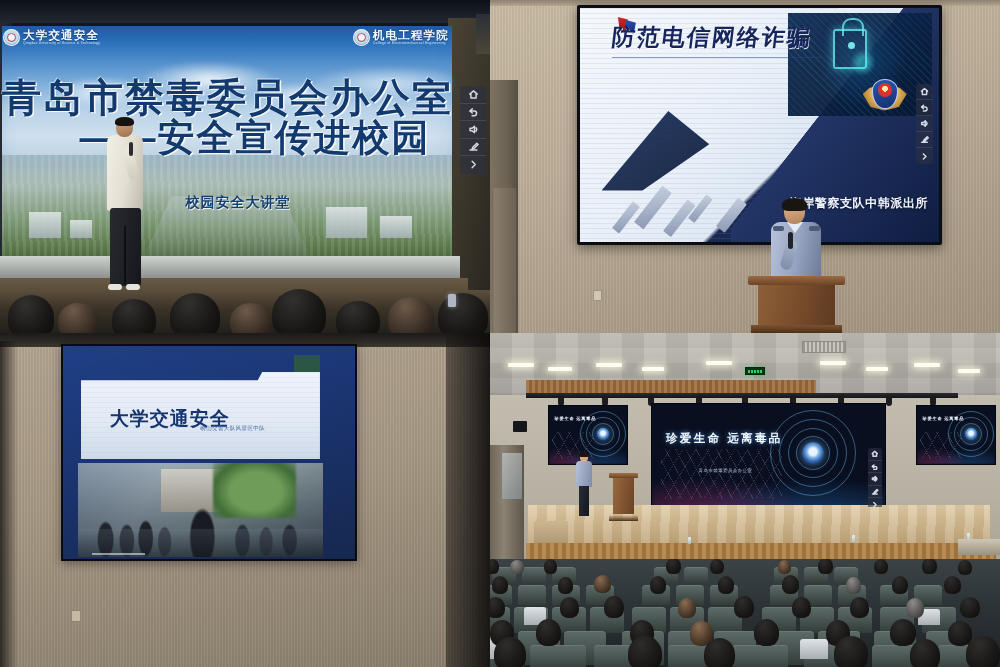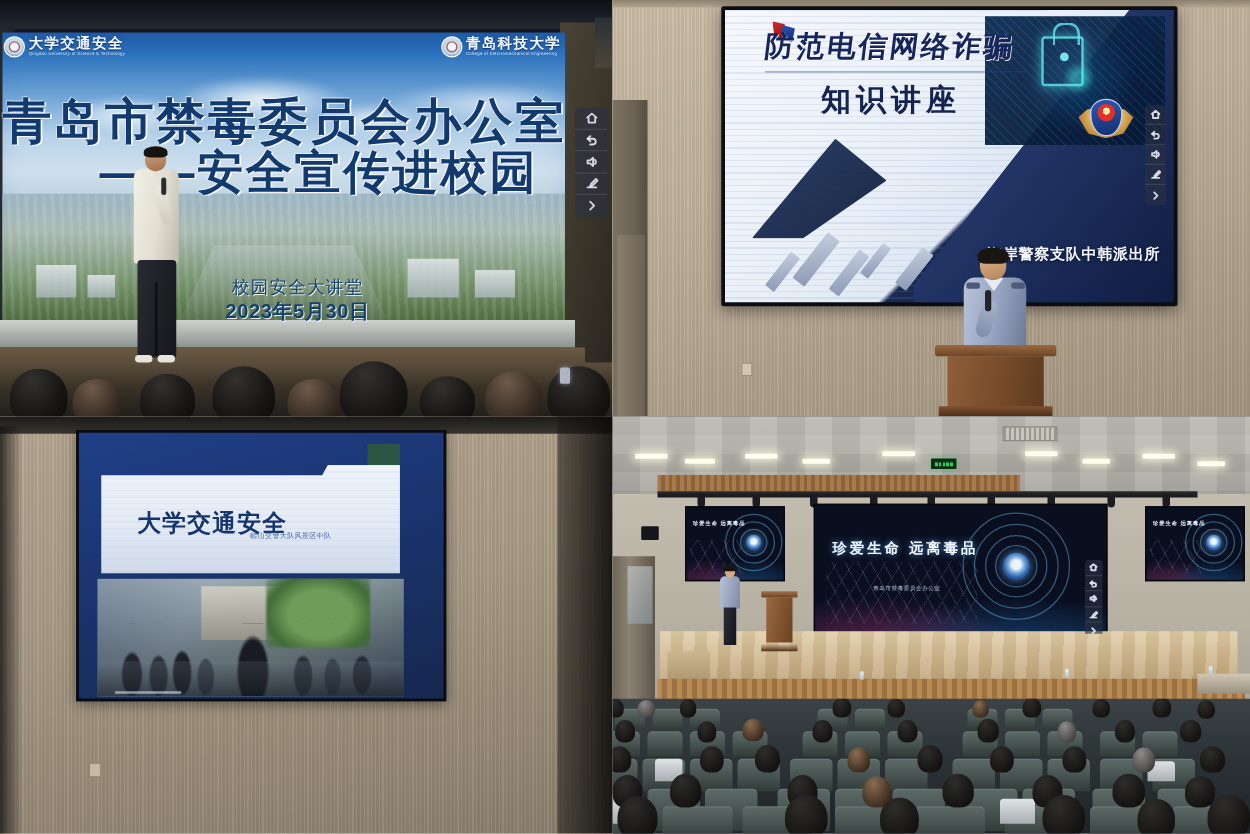--- a/index.html
+++ b/index.html
@@ -177,24 +177,23 @@
       0 0 1px #ffffff, 1.4px 1.4px 0 rgba(255,255,255,0.85),
       -0.7px -0.7px 0 rgba(255,255,255,0.5);
     white-space: nowrap; line-height: 1.04;
     padding-left: 56px;
   }
   .banner-sub {
     position: absolute; left: 0; top: 168px; width: 100%;
     text-align: center; padding-left: 22px; z-index: 7;
   }
   .bs-1 {
-    font-size: 14px; font-weight: 400; letter-spacing: 1px;
+    font-size: 14px; font-weight: 700; letter-spacing: 1px;
     color: #13406f; text-shadow: 0.8px 0.8px 0 rgba(255,255,255,0.85);
     white-space: nowrap;
-    margin-top: 27px;
   }
   .bs-2 {
     font-size: 16px; font-weight: 700; letter-spacing: 0.5px;
     color: #13406f; text-shadow: 0.8px 0.8px 0 rgba(255,255,255,0.85);
     white-space: nowrap;
   }
   
   .p1-apron {
     position: absolute; left: 0; top: 256px; width: 460px; height: 22px;
     background: linear-gradient(180deg,#cdd2cf 0%, #b4b9b6 40%, #8d9290 100%);
@@ -777,33 +776,32 @@
         <div class="logo-seal"></div>
         <div class="logo-txt">
           <div class="logo-cn">大学交通安全</div>
           <div class="logo-en">Qingdao University of Science &amp; Technology</div>
         </div>
       </div>
 
       <div class="banner-logo-r">
         <div class="logo-seal"></div>
         <div class="logo-txt">
-          <div class="logo-cn">青岛科技大学</div>
+          <div class="logo-cn">机电工程学院</div>
           <div class="logo-en">College of Electromechanical Engineering</div>
         </div>
       </div>
 
       <div class="banner-title">
         <div class="bt-line1">青岛市禁毒委员会办公室</div>
         <div class="bt-line2">——安全宣传进校园</div>
       </div>
 
       <div class="banner-sub">
         <div class="bs-1">校园安全大讲堂</div>
-        <div class="bs-2">2023年5月30日</div>
       </div>
     </div>
 
     <div class="p1-apron"></div>
     <div class="p1-apron2"></div>
     <div class="p1-floor"></div>
 
     <div class="p1-speaker">
       <div class="sp-torso"></div>
       <div class="sp-legs"></div>
@@ -878,21 +876,20 @@
           <i style="left:2%;  bottom:4%;  width:9px;  height:34px;"></i>
           <i style="left:14%; bottom:10%; width:12px; height:46px;"></i>
           <i style="left:30%; bottom:2%;  width:10px; height:40px;"></i>
           <i style="left:44%; bottom:14%; width:8px;  height:30px;"></i>
           <i style="left:60%; bottom:6%;  width:11px; height:36px;"></i>
         </div>
 
         <div class="s2-ribbon"></div>
         <div class="s2-title">防范电信网络诈骗</div>
         <div class="s2-rule"></div>
-        <div class="s2-sub">知识讲座</div>
         <div class="s2-org">海岸警察支队中韩派出所</div>
 
         <div class="police-badge">
           <div class="wing"></div>
             <div class="shield"></div>
             <div class="star"></div>
         </div>
       </div>
       <div class="tool-rail rail-tr">
         <div class="tool-btn">

